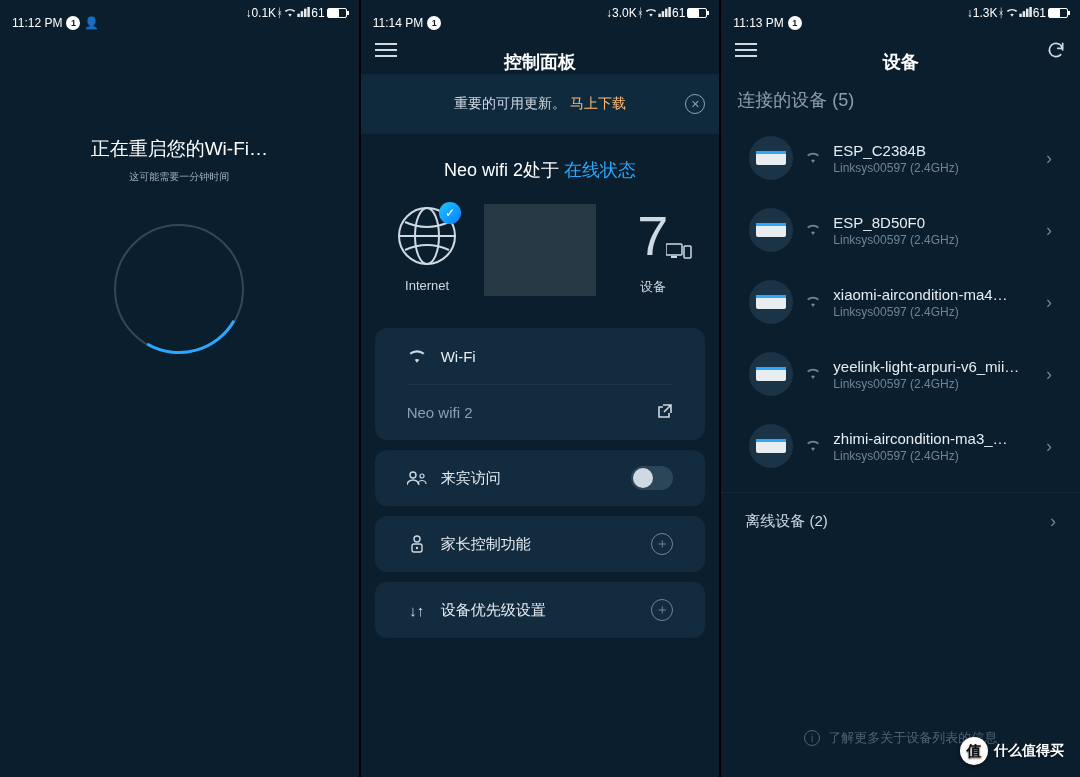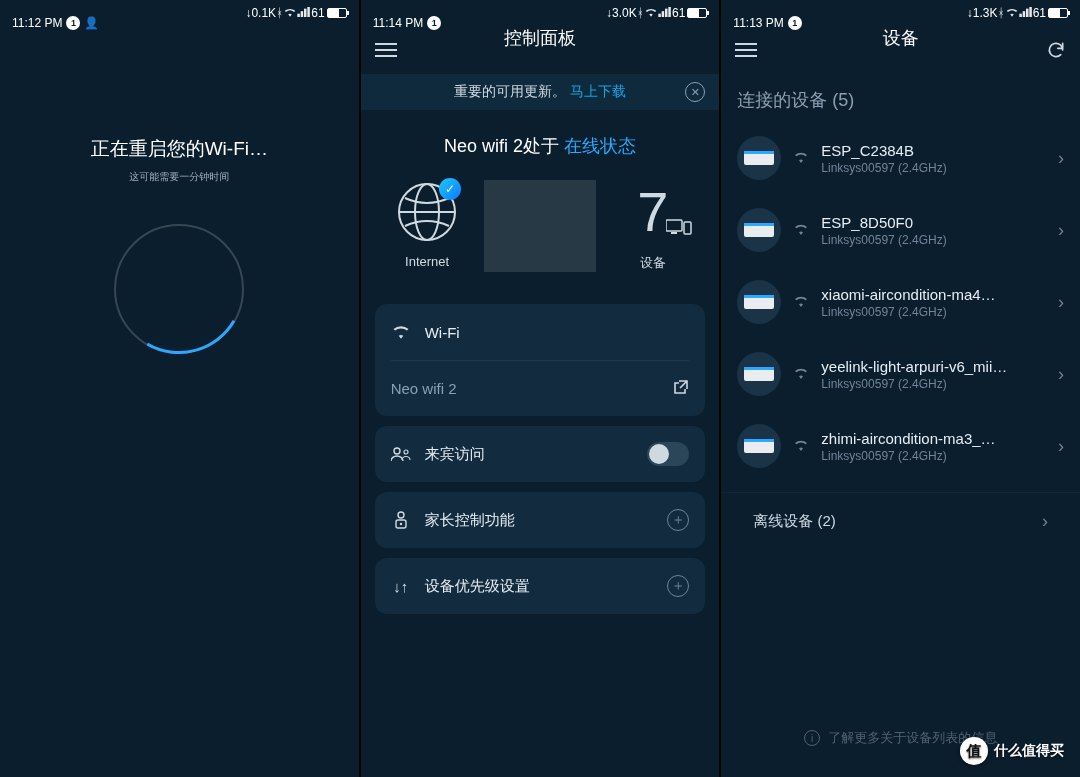--- a/index.html
+++ b/index.html
@@ -71,37 +71,37 @@
   }
   .spinner .arc {
     width: 100%; height: 100%; border-radius: 50%;
     border: 3px solid transparent;
     border-bottom-color: #2aa8ff;
     position: absolute;
     transform: rotate(-15deg);
   }
   
   .navbar {
-    height: 48px; display: flex; align-items: flex-start; justify-content: center;
-    position: relative; color: #fff; font-size: 18px; font-weight: 400;
+    height: 48px; display: flex; align-items: flex-end; justify-content: center;
+    position: relative; color: #fff; font-size: 18px; font-weight: 700;
   }
   .nav-left {
     position: absolute; left: 14px; top: 0; bottom: 0; display: flex; align-items: center;
   }
   .nav-right {
     position: absolute; right: 14px; top: 0; bottom: 0; display: flex; align-items: center;
   }
   .menu-icon { width: 22px; height: 14px; display: flex; flex-direction: column; justify-content: space-between; }
   .menu-icon span { height: 2px; background: #cfd9e2; display: block; }
   .update-bar {
-    height: 36px; background: #102a3d; display: flex; align-items: center; justify-content: center;
+    height: 60px; background: #102a3d; display: flex; align-items: center; justify-content: center;
     position: relative; font-size: 14px;
   }
   .update-bar .txt { color: #cfd9e2; }
-  .update-bar .link { color: #0ea5e9; margin-left: 4px; }
+  .update-bar .link { color: #fdba74; margin-left: 4px; }
   .update-close {
     position: absolute; right: 14px; width: 20px; height: 20px; border: 1.5px solid #8aa0b2; border-radius: 50%;
     display: flex; align-items: center; justify-content: center; color: #8aa0b2; font-size: 11px;
   }
   .status-line { text-align: center; color: #fff; font-size: 18px; margin-top: 24px; }
   .status-line .online { color: #2aa8ff; }
   .two-col {
     display: flex; margin-top: 22px; padding: 0 10px 22px;
   }
   .two-col > div { flex: 1; display: flex; flex-direction: column; align-items: center; gap: 10px; }
@@ -112,21 +112,21 @@
   .globe svg { width: 64px; height: 64px; }
   .check-badge {
     position: absolute; right: -2px; top: -2px; width: 22px; height: 22px; border-radius: 50%;
     background: linear-gradient(135deg,#1ec8ff,#0a7bff);
     display: flex; align-items: center; justify-content: center; color: #fff; font-size: 12px;
   }
   .col-label { color: #cfd9e2; font-size: 13px; }
   .big-num { font-size: 56px; color: #cfd9e2; font-weight: 200; line-height: 1; }
   .dev-ico { position: absolute; right: -4px; bottom: 4px; }
   .card {
-    background: #132b3e; border-radius: 12px; margin: 10px 14px 0; padding: 0 16px;
+    background: #132b3e; border-radius: 12px; margin: 10px 14px 0; padding: 0 32px;
     color: #e6edf3;
   }
   .card-row {
     height: 56px; display: flex; align-items: center; gap: 14px; position: relative;
   }
   .card-row + .card-row { border-top: 1px solid rgba(255,255,255,.06); }
   .card-row .lead { width: 20px; display: flex; justify-content: center; color: #cfd9e2; }
   .card-row .label { font-size: 15px; flex: 1; }
   .card-row .trail { color: #8aa0b2; }
   .toggle {
@@ -139,41 +139,41 @@
   .add-circ {
     width: 22px; height: 22px; border: 1.5px solid #6e8599; border-radius: 50%;
     display: flex; align-items: center; justify-content: center; color: #6e8599; font-size: 14px;
   }
   .ext-ico { color: #cfd9e2; }
   
   .sec-head {
     padding: 14px 16px 10px; color: #8aa0b2; font-size: 18px;
   }
   .dev-row {
-    display: flex; align-items: center; gap: 12px; padding: 14px 16px;
+    display: flex; align-items: center; gap: 12px; padding: 14px 28px;
     position: relative;
   }
   .dev-ava {
     width: 44px; height: 44px; border-radius: 50%; background: #1a3346;
     display: flex; align-items: center; justify-content: center;
   }
   .router-chip {
     width: 30px; height: 14px; background: #e9edf0; border-radius: 2px; position: relative;
   }
   .router-chip::before {
     content: ""; position: absolute; left: 0; right: 0; top: 0; height: 3px; background: #2aa8ff;
   }
   .wifi-mini svg { width: 16px; height: 12px; }
   .dev-text { flex: 1; min-width: 0; }
   .dev-name { color: #e6edf3; font-size: 15px; white-space: nowrap; overflow: hidden; text-overflow: ellipsis; }
   .dev-sub { color: #6e8599; font-size: 12px; margin-top: 2px; white-space: nowrap; overflow: hidden; text-overflow: ellipsis;}
   .chev { color: #6e8599; font-size: 18px; }
   .offline-row {
     display: flex; align-items: center; justify-content: space-between;
-    padding: 18px 32px; color: #cfd9e2; font-size: 15px;
+    padding: 18px 24px; color: #cfd9e2; font-size: 15px;
     border-top: 1px solid rgba(255,255,255,.04);
     margin-top: 10px;
   }
   .info-foot {
     display: flex; align-items: center; gap: 8px; justify-content: center;
     color: #4d6374; font-size: 13px; padding: 20px 0;
     position: absolute; bottom: 10px; left: 0; right: 0;
   }
   .info-ico {
     width: 16px; height: 16px; border: 1.3px solid #4d6374; border-radius: 50%;

